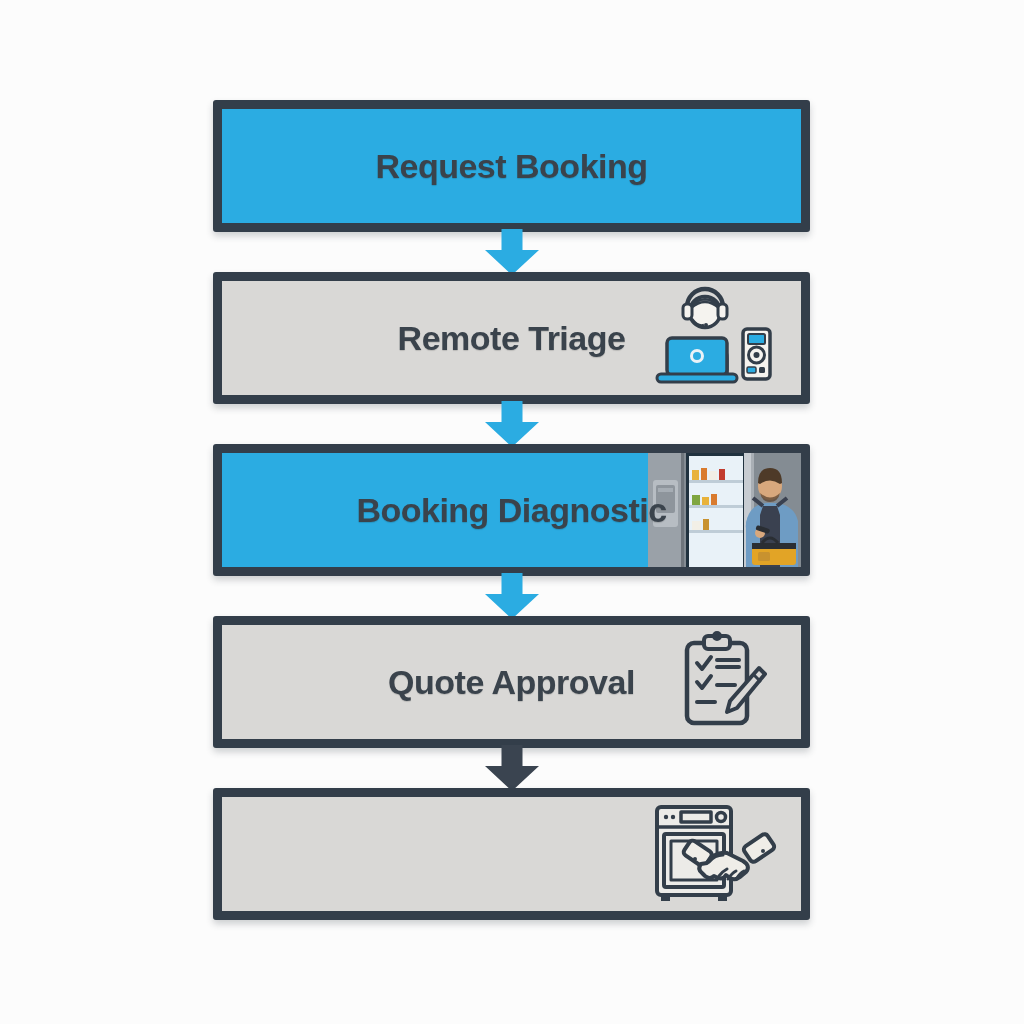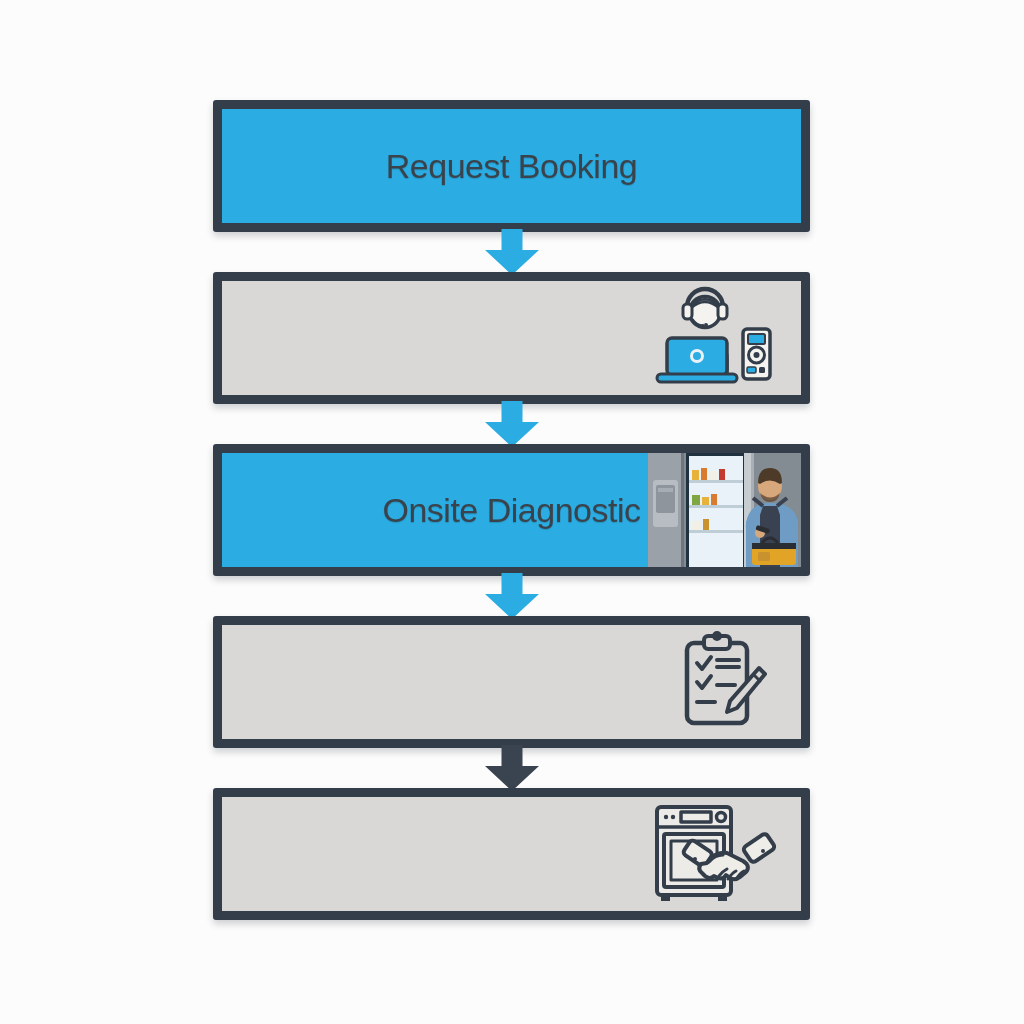--- a/index.html
+++ b/index.html
@@ -33,21 +33,21 @@
     align-items:center;
     justify-content:center;
     box-shadow:0 4px 7px rgba(40,50,60,0.22);
     background:var(--gray);
     overflow:hidden;
   }
   .step[data-variant="highlight"]{background:var(--blue);}
   .step[data-variant="default"]{background:var(--gray);}
   .step-label{
     font-size:34px;
-    font-weight:normal;
+    font-weight:bold;
     letter-spacing:-0.5px;
     color:var(--text);
     text-shadow:0 1px 1px rgba(0,0,0,0.15);
     white-space:nowrap;
     z-index:2;
   }
   .step-icon{
     position:absolute;
     right:26px;
     top:50%;
@@ -84,20 +84,21 @@
     <span class="step-label">Request Booking</span>
   </div>
 
   <div class="connector">
     <svg width="60" height="46" viewBox="0 0 60 46">
       <polygon points="19.5,0 40.5,0 40.5,21 57,21 30,46 3,21 19.5,21" fill="#2BACE2"></polygon>
     </svg>
   </div>
 
   <div class="step" data-variant="default">
+    <span class="step-label">Remote Triage</span>
     <span class="step-icon">
       <svg width="122" height="102" viewBox="0 0 122 102" fill="none">
 
         <path d="M30,92 v-18 q0,-16 15,-16 h14 q15,0 15,16 v18 z" fill="#2BACE2" stroke="#333E4A" stroke-width="3.5"></path>
 
         <circle cx="52" cy="27" r="15.5" fill="#F5F3EF" stroke="#333E4A" stroke-width="3.5"></circle>
         <path d="M38,23 a15.5,15.5 0 0 1 28,0 q-7,-6 -14,-6 q-7,0 -14,6 z" fill="#8A9096" stroke="#333E4A" stroke-width="2.5"></path>
 
         <path d="M34,22 a18,18 0 0 1 36,0" fill="none" stroke="#333E4A" stroke-width="4.5"></path>
         <rect x="30" y="19" width="9" height="15" rx="4" fill="#F5F3EF" stroke="#333E4A" stroke-width="3"></rect>
@@ -119,21 +120,21 @@
     </span>
   </div>
 
   <div class="connector">
     <svg width="60" height="46" viewBox="0 0 60 46">
       <polygon points="19.5,0 40.5,0 40.5,21 57,21 30,46 3,21 19.5,21" fill="#2BACE2"></polygon>
     </svg>
   </div>
 
   <div class="step" data-variant="highlight">
-    <span class="step-label">Onsite Diagnostic</span>
+    <span class="step-label">Booking Diagnostic</span>
     <span class="step-photo">
       <svg viewBox="0 0 153 114" preserveAspectRatio="none">
 
         <rect x="0" y="0" width="153" height="114" fill="#848C93"></rect>
 
         <rect x="0" y="0" width="36" height="114" fill="#9AA1A8"></rect>
         <rect x="33" y="0" width="3" height="114" fill="#6E757C"></rect>
 
         <rect x="5" y="27" width="25" height="47" rx="3" fill="#B7BDC3"></rect>
         <rect x="8" y="32" width="19" height="28" rx="2" fill="#8E959C"></rect>
@@ -179,20 +180,21 @@
     </span>
   </div>
 
   <div class="connector">
     <svg width="60" height="46" viewBox="0 0 60 46">
       <polygon points="19.5,0 40.5,0 40.5,21 57,21 30,46 3,21 19.5,21" fill="#2BACE2"></polygon>
     </svg>
   </div>
 
   <div class="step" data-variant="default">
+    <span class="step-label">Quote Approval</span>
     <span class="step-icon" style="right:32px;">
       <svg width="92" height="100" viewBox="0 0 92 100" fill="none" stroke="#333E4A" stroke-linecap="round" stroke-linejoin="round">
 
         <rect x="10" y="13" width="60" height="80" rx="7" stroke-width="4.5"></rect>
         <rect x="27" y="6" width="26" height="13" rx="4" fill="#D9D8D6" stroke-width="4"></rect>
         <circle cx="40" cy="6" r="3.5" stroke-width="3"></circle>
 
         <polyline points="20,33 25,39 34,27" stroke-width="4"></polyline>
         <line x1="40" y1="30" x2="62" y2="30" stroke-width="4"></line>
         <line x1="40" y1="37" x2="62" y2="37" stroke-width="4"></line>

